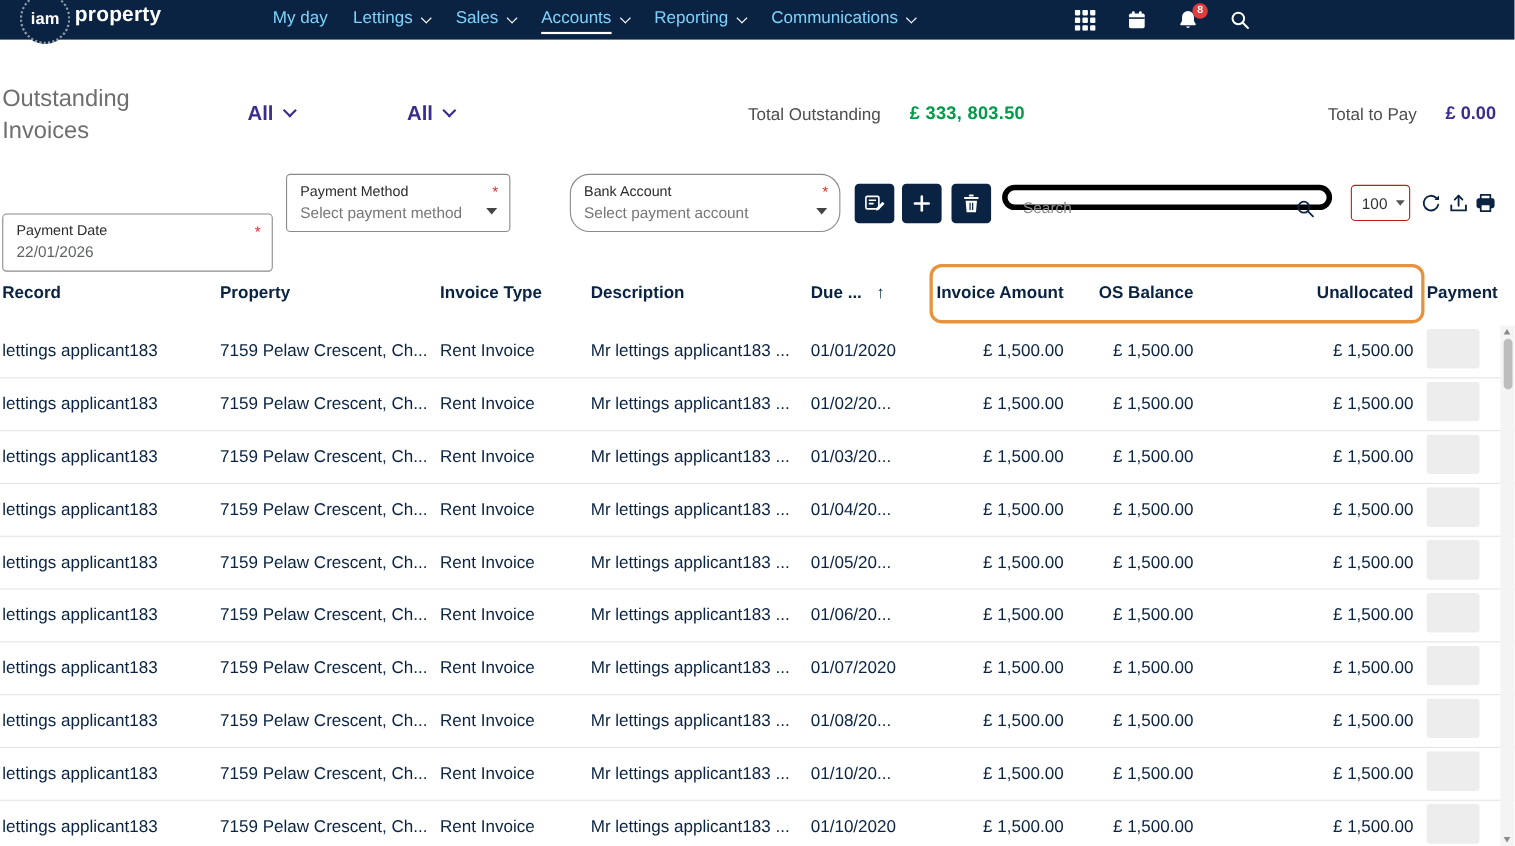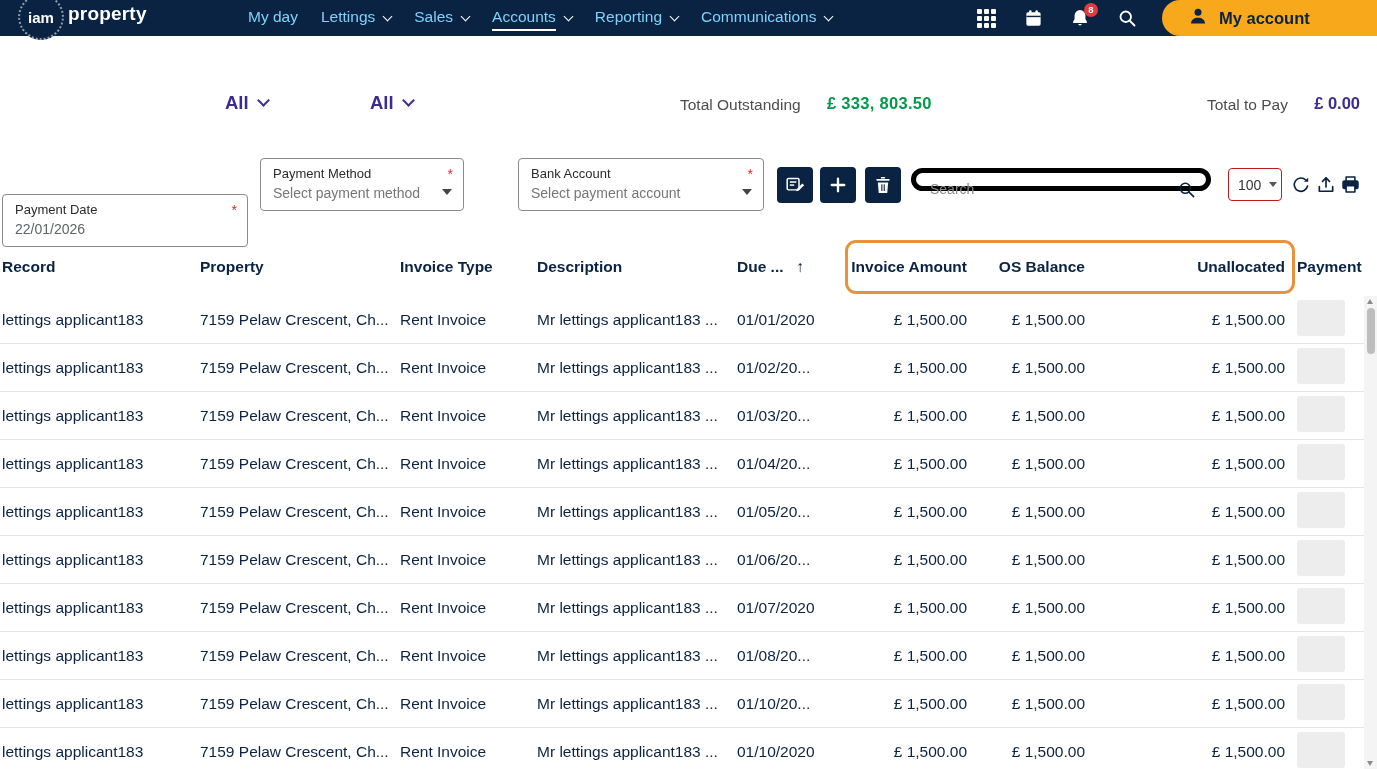--- a/index.html
+++ b/index.html
@@ -35,21 +35,21 @@
             transform:rotate(45deg); margin-left:10px; margin-top:-6px; }
   .tot-label { position:absolute; top:60px; font-size:15.5px; color:#4d4d4d; }
   .tot-out-label { left:680px; }
   .tot-out-value { position:absolute; left:827px; top:58px; font-size:16.5px; font-weight:bold; color:#009B48; letter-spacing:.3px; }
   .tot-pay-label { right:89px; }
   .tot-pay-value { position:absolute; right:17px; top:58px; font-size:16.5px; font-weight:bold; color:#3B2D8F; }
 
   
   .filter-bar { position:relative; height:80px; }
   .field { position:absolute; top:0; height:53px; border:1px solid #8a8a8a; border-radius:4px; background:#fff; padding:7px 12px; cursor:pointer; }
-  .f-date { left:2px; width:246px;margin-top:36px; } .f-method { left:260px; width:204px; } .f-bank { left:518px; width:246px; }
+  .f-date { left:2px; width:246px;margin-top:36px; } .f-method { left:260px; width:204px; } .f-bank { left:518px; width:246px;border-radius:18px; }
   .flabel { display:block; font-size:13px; color:#2b2b2b; }
   .fvalue { display:block; font-size:14px; color:#5f6368; margin-top:4px; }
   .fvalue.placeholder { color:#767676; }
   .req { position:absolute; top:7px; right:10px; color:#d32f2f; font-size:14px; }
   .sel-caret { position:absolute; right:11px; bottom:15px; width:0; height:0;
                border-left:5px solid transparent; border-right:5px solid transparent; border-top:6px solid #444; }
   .tool-btn { position:absolute; top:9px; width:36px; height:36px; background:#0A2342; border:none; border-radius:4px;
               display:flex; align-items:center; justify-content:center; cursor:pointer; }
   .b1 { left:777px; } .b2 { left:820px; } .b3 { left:865px; }
   .search-pill { position:absolute; left:911px; top:10px; width:300px; height:23px; border:5px solid #000000; border-radius:17px; background:#fff; }
@@ -154,32 +154,27 @@
         </svg>
       <span class="badge">8</span>
     </span>
     <span class="nicon">
       <svg width="20" height="20" viewBox="0 0 24 24" fill="none" stroke="#fff" stroke-width="2.2" stroke-linecap="round">
           <circle cx="10.5" cy="10.5" r="6.3"></circle>
           <line x1="15.3" y1="15.3" x2="21" y2="21"></line>
         </svg>
     </span>
   </div>
-  <button class="account-btn">
-    <span>
-      <svg width="20" height="20" viewBox="0 0 24 24">
-          <circle cx="12" cy="7.5" r="4.2" fill="#0A2342"></circle>
-          <path d="M3.5 21c.4-4.6 4-7 8.5-7s8.1 2.4 8.5 7z" fill="#0A2342"></path>
-        </svg>
-    </span>
-    <span>My account</span>
-  </button>
 </header>
 
 <section class="page-header">
+  <h1 class="page-title">
+    <span>Outstanding</span><br>
+    <span>Invoices</span>
+  </h1>
   <div class="all-dd dd1">
     <span>All</span>
       <span class="chev-p"></span>
   </div>
   <div class="all-dd dd2">
     <span>All</span>
       <span class="chev-p"></span>
   </div>
   <span class="tot-label tot-out-label">Total Outstanding</span>
   <span class="tot-out-value">£ 333, 803.50</span>

